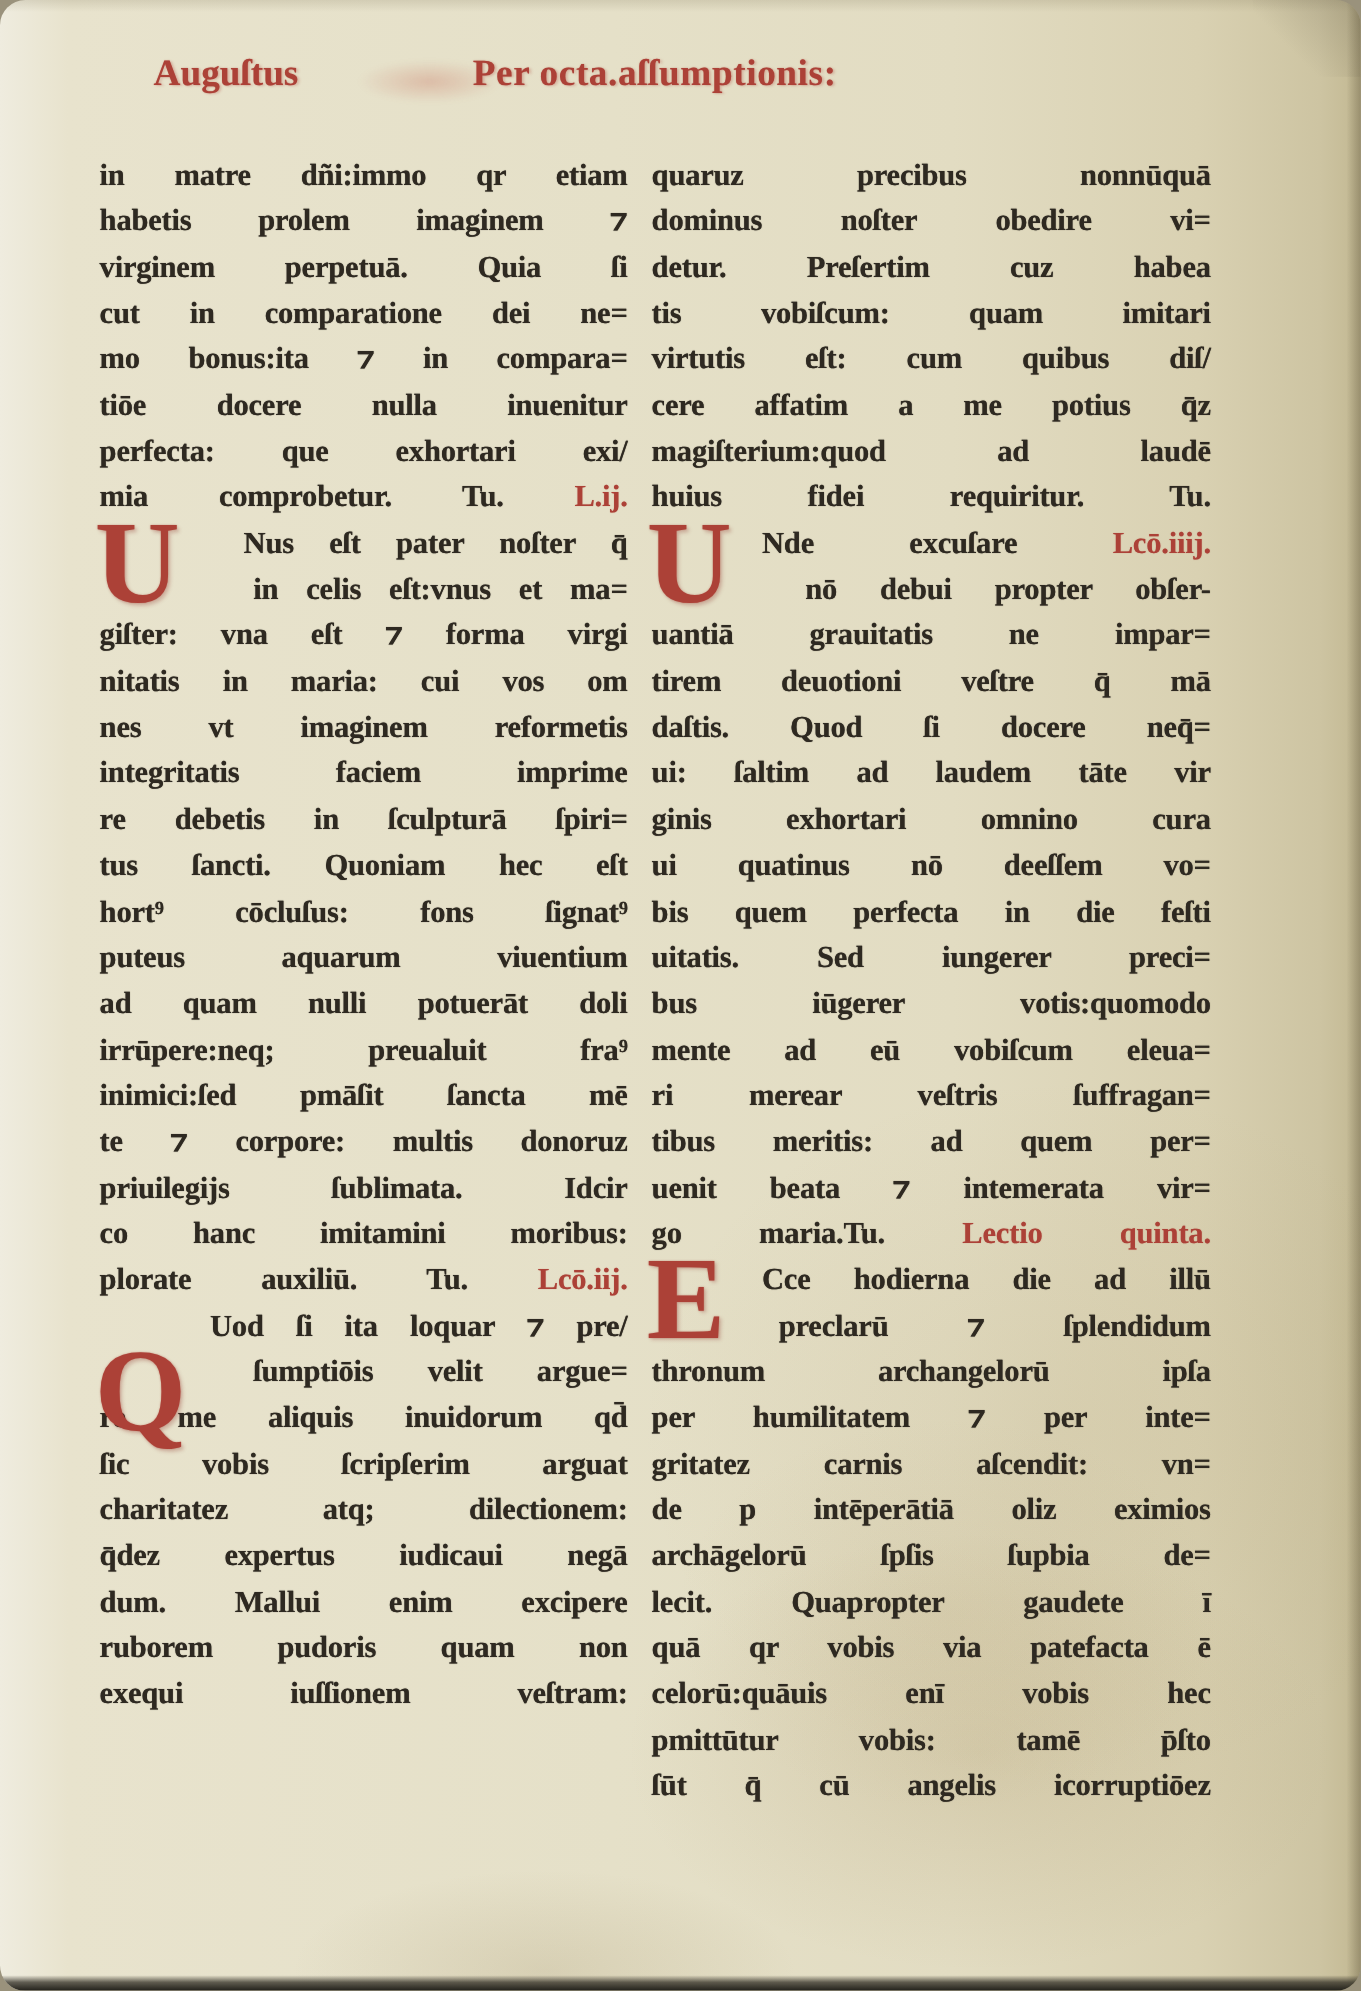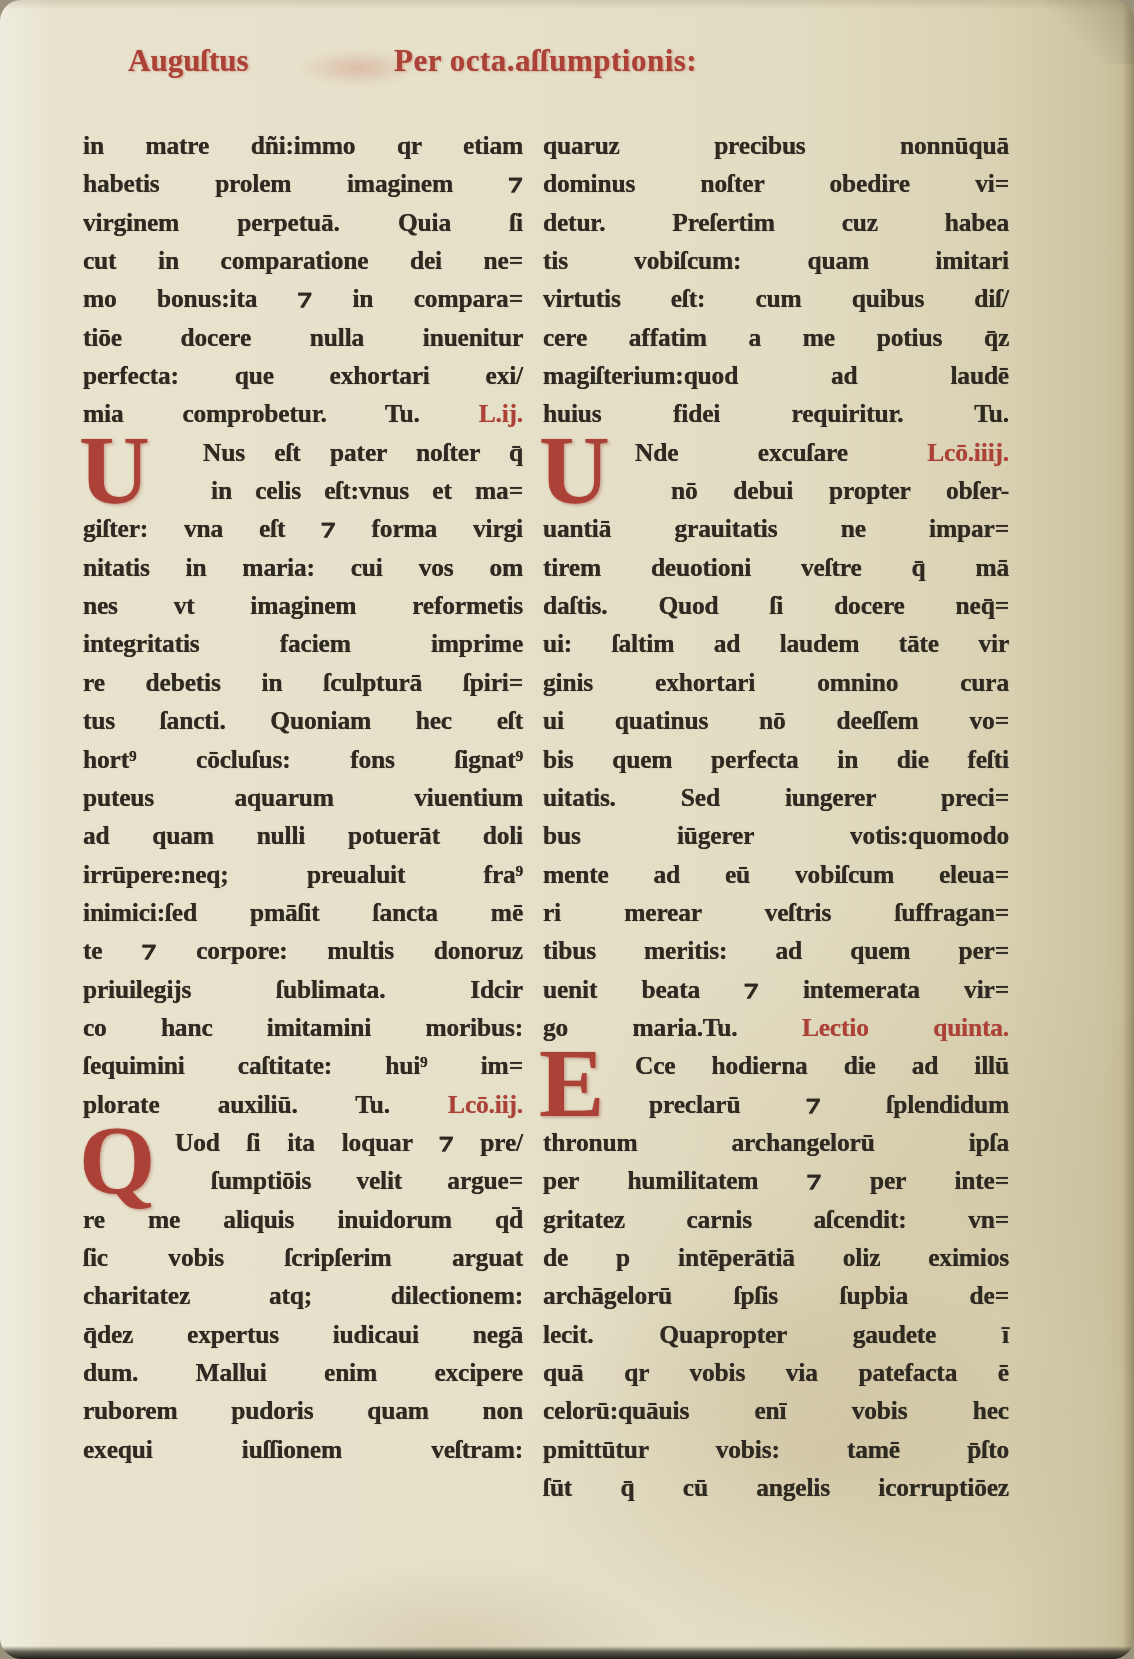--- a/index.html
+++ b/index.html
@@ -93,21 +93,20 @@
         <div class="line"><span>re debetis in ſculpturā ſpiri=</span></div>
         <div class="line"><span>tus ſancti. Quoniam hec eſt</span></div>
         <div class="line"><span>hort⁹ cōcluſus: fons ſignat⁹</span></div>
         <div class="line"><span>puteus aquarum viuentium</span></div>
         <div class="line"><span>ad quam nulli potuerāt doli</span></div>
         <div class="line"><span>irrūpere:neq; preualuit fra⁹</span></div>
         <div class="line"><span>inimici:ſed pmāſit ſancta mē</span></div>
         <div class="line"><span>te ⁊ corpore: multis donoruz</span></div>
         <div class="line"><span>priuilegijs ſublimata. Idcir</span></div>
         <div class="line"><span>co hanc imitamini moribus:</span></div>
-        <div class="line"><span>ſequimini caſtitate: hui⁹ im=</span></div>
         <div class="line"><span>plorate auxiliū. Tu. </span><span class="red">Lcō.iij.</span></div>
         <span class="dropcap" style="top: 991.1px;">Q</span>
         <div class="line ind3"><span>Uod ſi ita loquar ⁊ pre/</span></div>
         <div class="line ind2"><span>ſumptiōis velit argue=</span></div>
         <div class="line"><span>re me aliquis inuidorum qd̄</span></div>
         <div class="line"><span>ſic vobis ſcripſerim arguat</span></div>
         <div class="line"><span>charitatez atq; dilectionem:</span></div>
         <div class="line"><span>q̄dez expertus iudicaui negā</span></div>
         <div class="line"><span>dum. Mallui enim excipere</span></div>
         <div class="line"><span>ruborem pudoris quam non</span></div>

